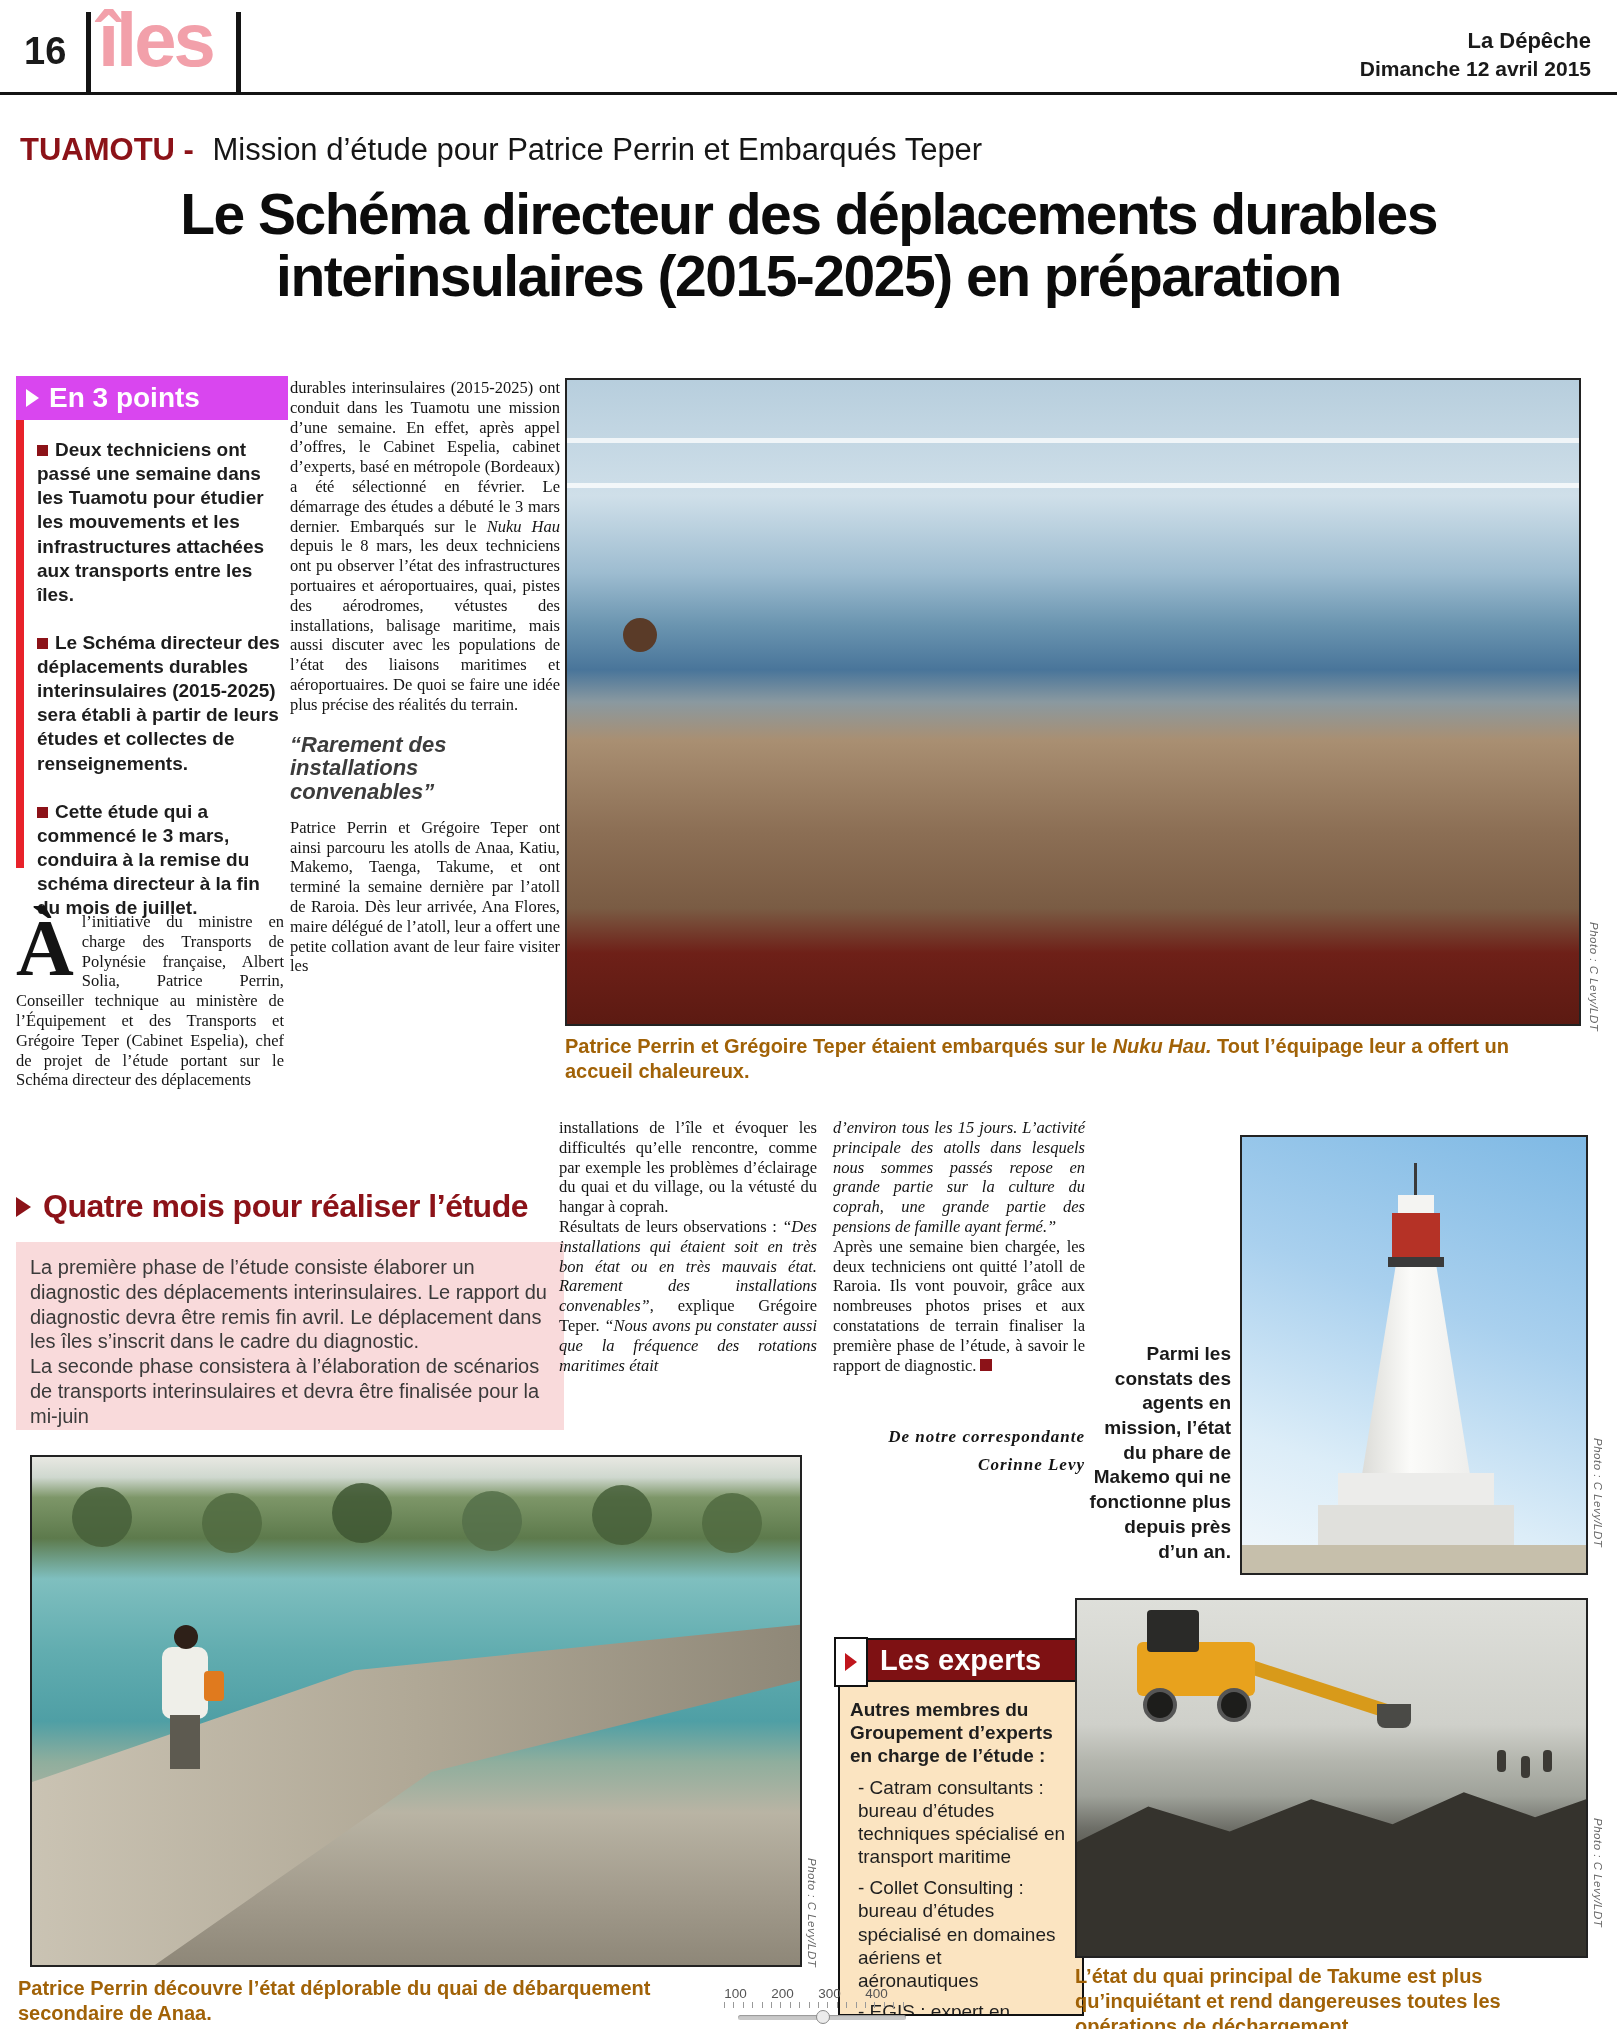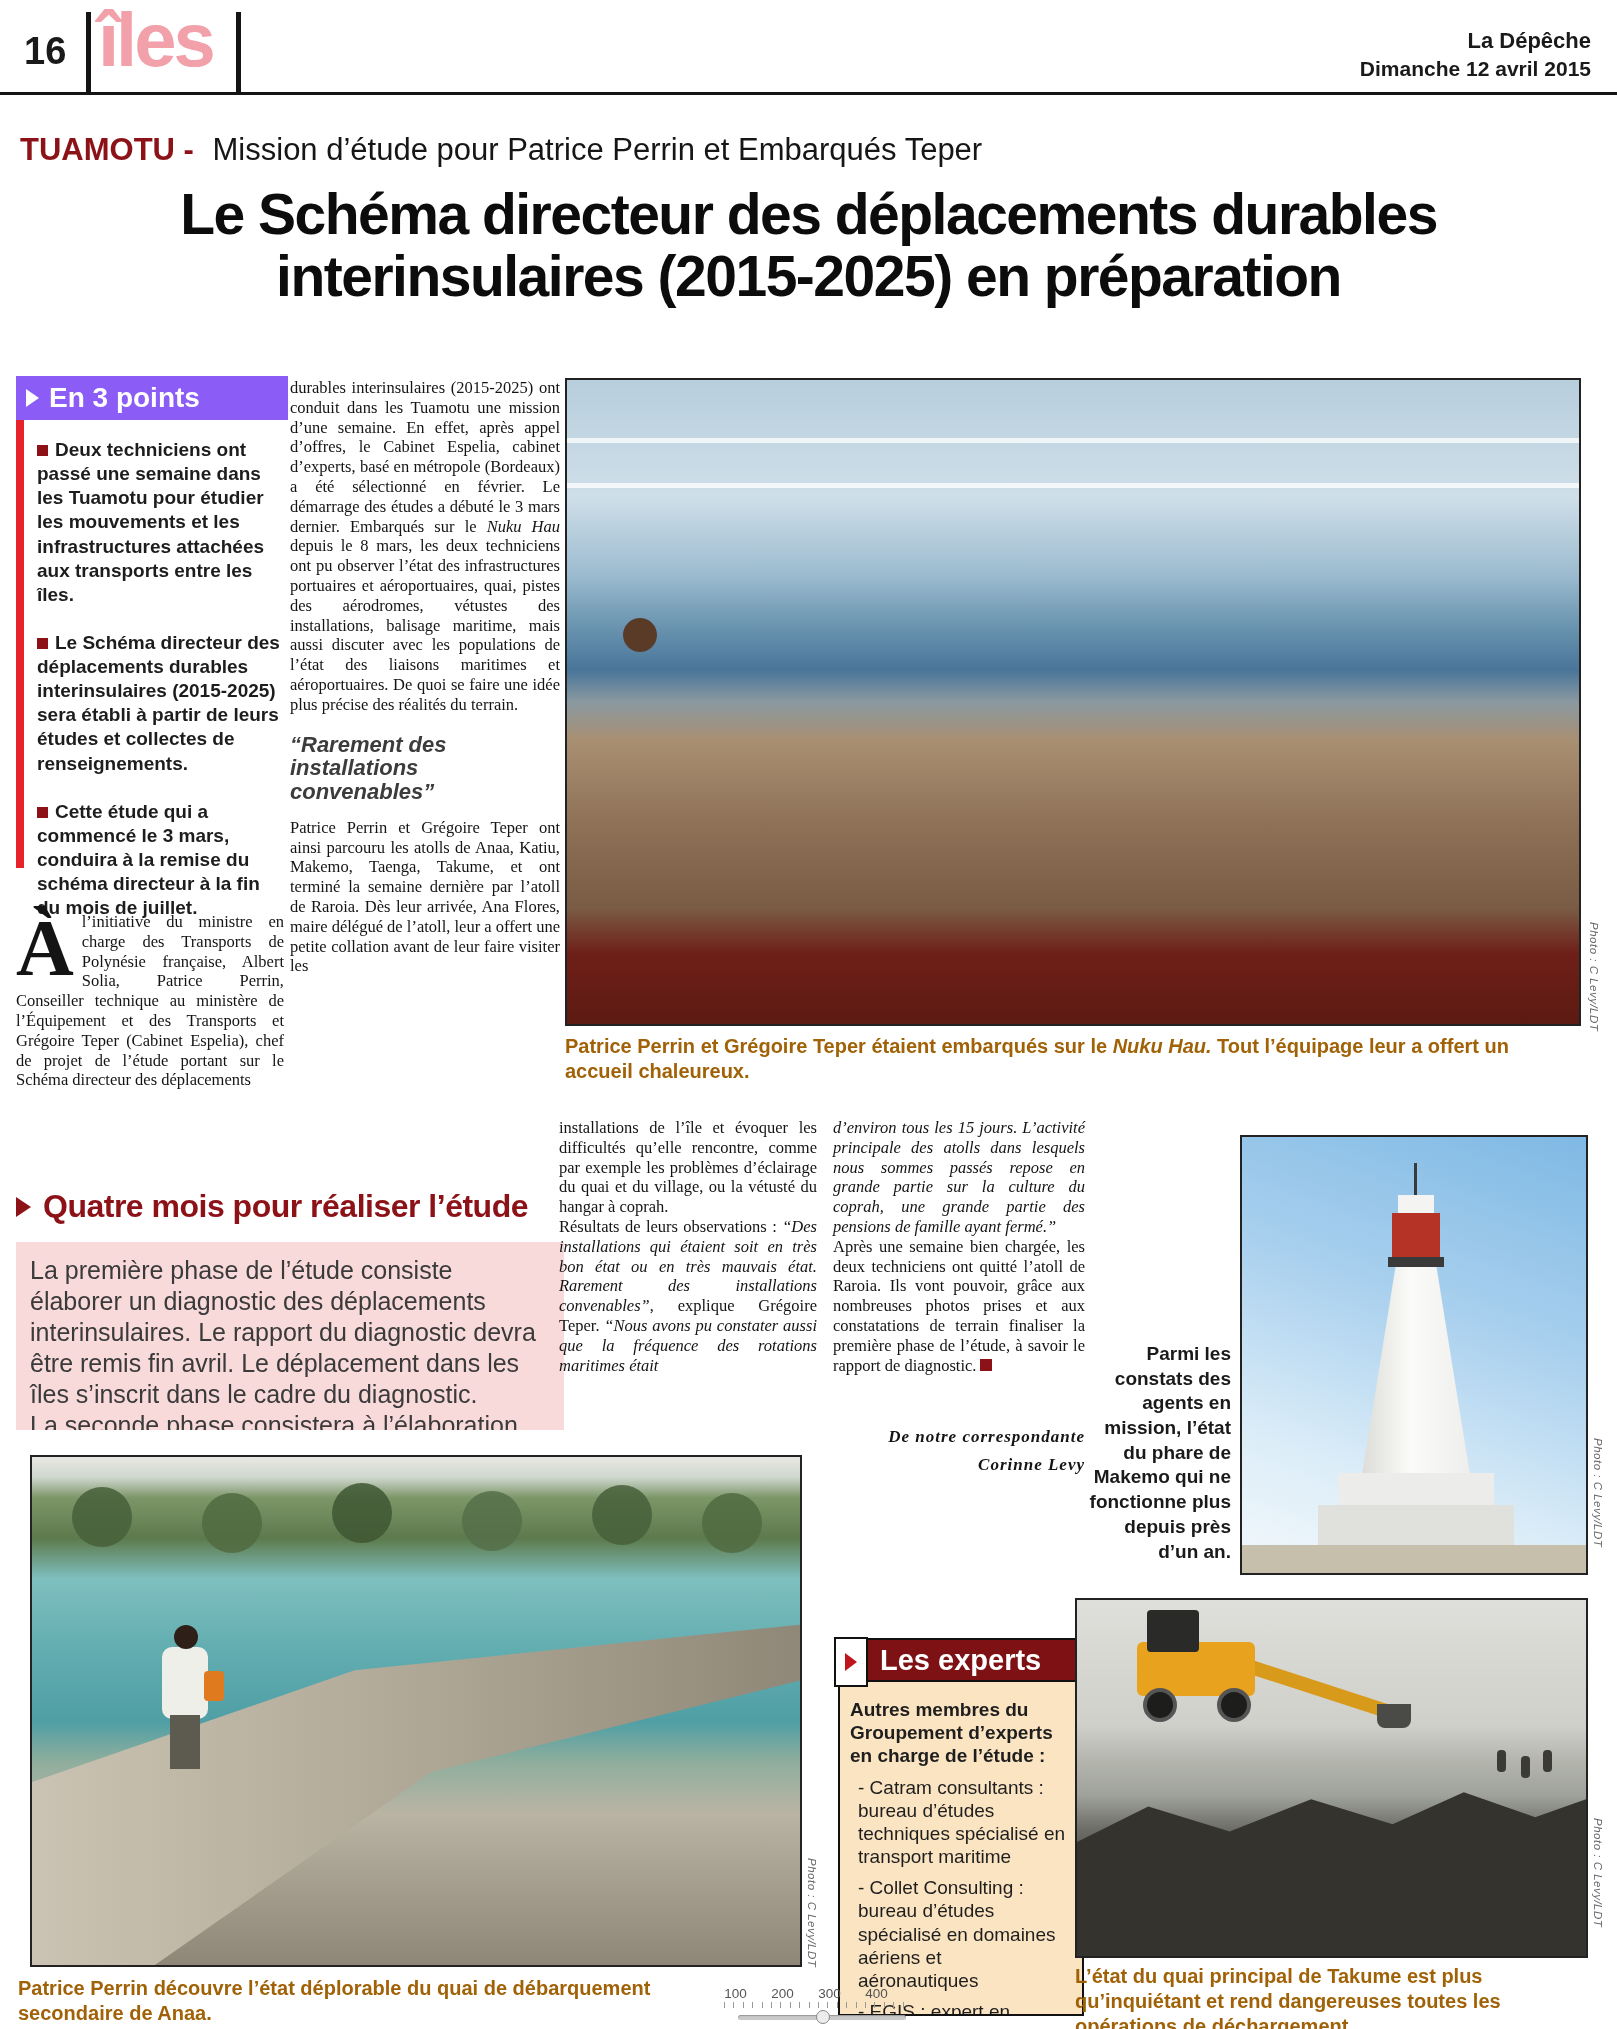--- a/index.html
+++ b/index.html
@@ -23,21 +23,21 @@
 
   
   .kicker { left:20px; top:132px; font-size:31px; white-space:nowrap; }
   .kicker-tag { color:#8c1218; font-weight:bold; }
   .kicker-rest { color:#161616; margin-left:10px; }
   .headline { left:0; top:184px; width:1617px; text-align:center; font-weight:bold;
     font-size:57px; line-height:1.08; letter-spacing:-1.5px; color:#0c0c0c; }
 
   
   .en3 { left:16px; top:376px; width:272px; }
-  .en3-header { height:44px; background:#8b5cf6; color:#fff; display:flex; align-items:center; }
+  .en3-header { height:44px; background:#d946ef; color:#fff; display:flex; align-items:center; }
   .tri-white { width:0; height:0; border-left:13px solid #fff;
     border-top:9px solid transparent; border-bottom:9px solid transparent; margin:0 10px; }
   .en3-title { font-size:28px; font-weight:bold; }
   .en3-body { border-left:8px solid #e8222a; padding:18px 2px 0 13px; height:448px; box-sizing:border-box; }
   .en3-item { font-size:19px; font-weight:bold; color:#1d1d1d; line-height:1.27; margin:0 0 24px 0; }
   .sq { display:inline-block; width:11px; height:11px; background:#8c1218; margin-right:7px; }
 
   
   .serif { font-family:"Liberation Serif", serif; font-size:16.5px; line-height:1.2;
     text-align:justify; color:#141414; }
@@ -54,21 +54,21 @@
   .end-sq { display:inline-block; width:12px; height:12px; background:#8c1218; margin-left:4px; }
   .byline { margin-top:48px; text-align:right; font-family:"Liberation Serif", serif;
     font-weight:bold; font-style:italic; font-size:17px; line-height:1.65; letter-spacing:1px; }
 
   
   .qm-head { left:16px; top:1188px; display:flex; align-items:center; }
   .tri-red { width:0; height:0; border-left:15px solid #8c1218;
     border-top:10px solid transparent; border-bottom:10px solid transparent; }
   .qm-title { font-size:32px; font-weight:bold; color:#8c1218; margin-left:12px; letter-spacing:-0.5px; }
   .pink-box { left:16px; top:1242px; width:548px; height:188px; background:#f9dadb;
-    padding:13px 14px; box-sizing:border-box; font-size:25px; line-height:1.24; color:#3a3a3a; overflow:hidden; }
+    padding:13px 14px; box-sizing:border-box; font-size:20px; line-height:1.24; color:#3a3a3a; overflow:hidden; }
   .pink-box p { margin:0; }
 
   
   .photo { border:2px solid #222; box-sizing:border-box; overflow:hidden; }
   .main-photo { left:565px; top:378px; width:1016px; height:648px;
     background:linear-gradient(180deg,#b7cedd 0%,#cfdfe9 18%,#9dbcd0 30%,#6b95b0 38%,#49759a 45%,
       #8a99a0 50%,#a98f72 56%,#8c6f55 70%,#7a5c44 82%,#6e2018 89%,#5c1a12 100%); }
   .rail { position:absolute; left:0; right:0; height:5px; background:rgba(255,255,255,0.75); }
   .rail1 { top:9%; } .rail2 { top:16%; }
   .crew-heads { position:absolute; left:56px; top:37%; width:34px; height:34px; border-radius:50%;

